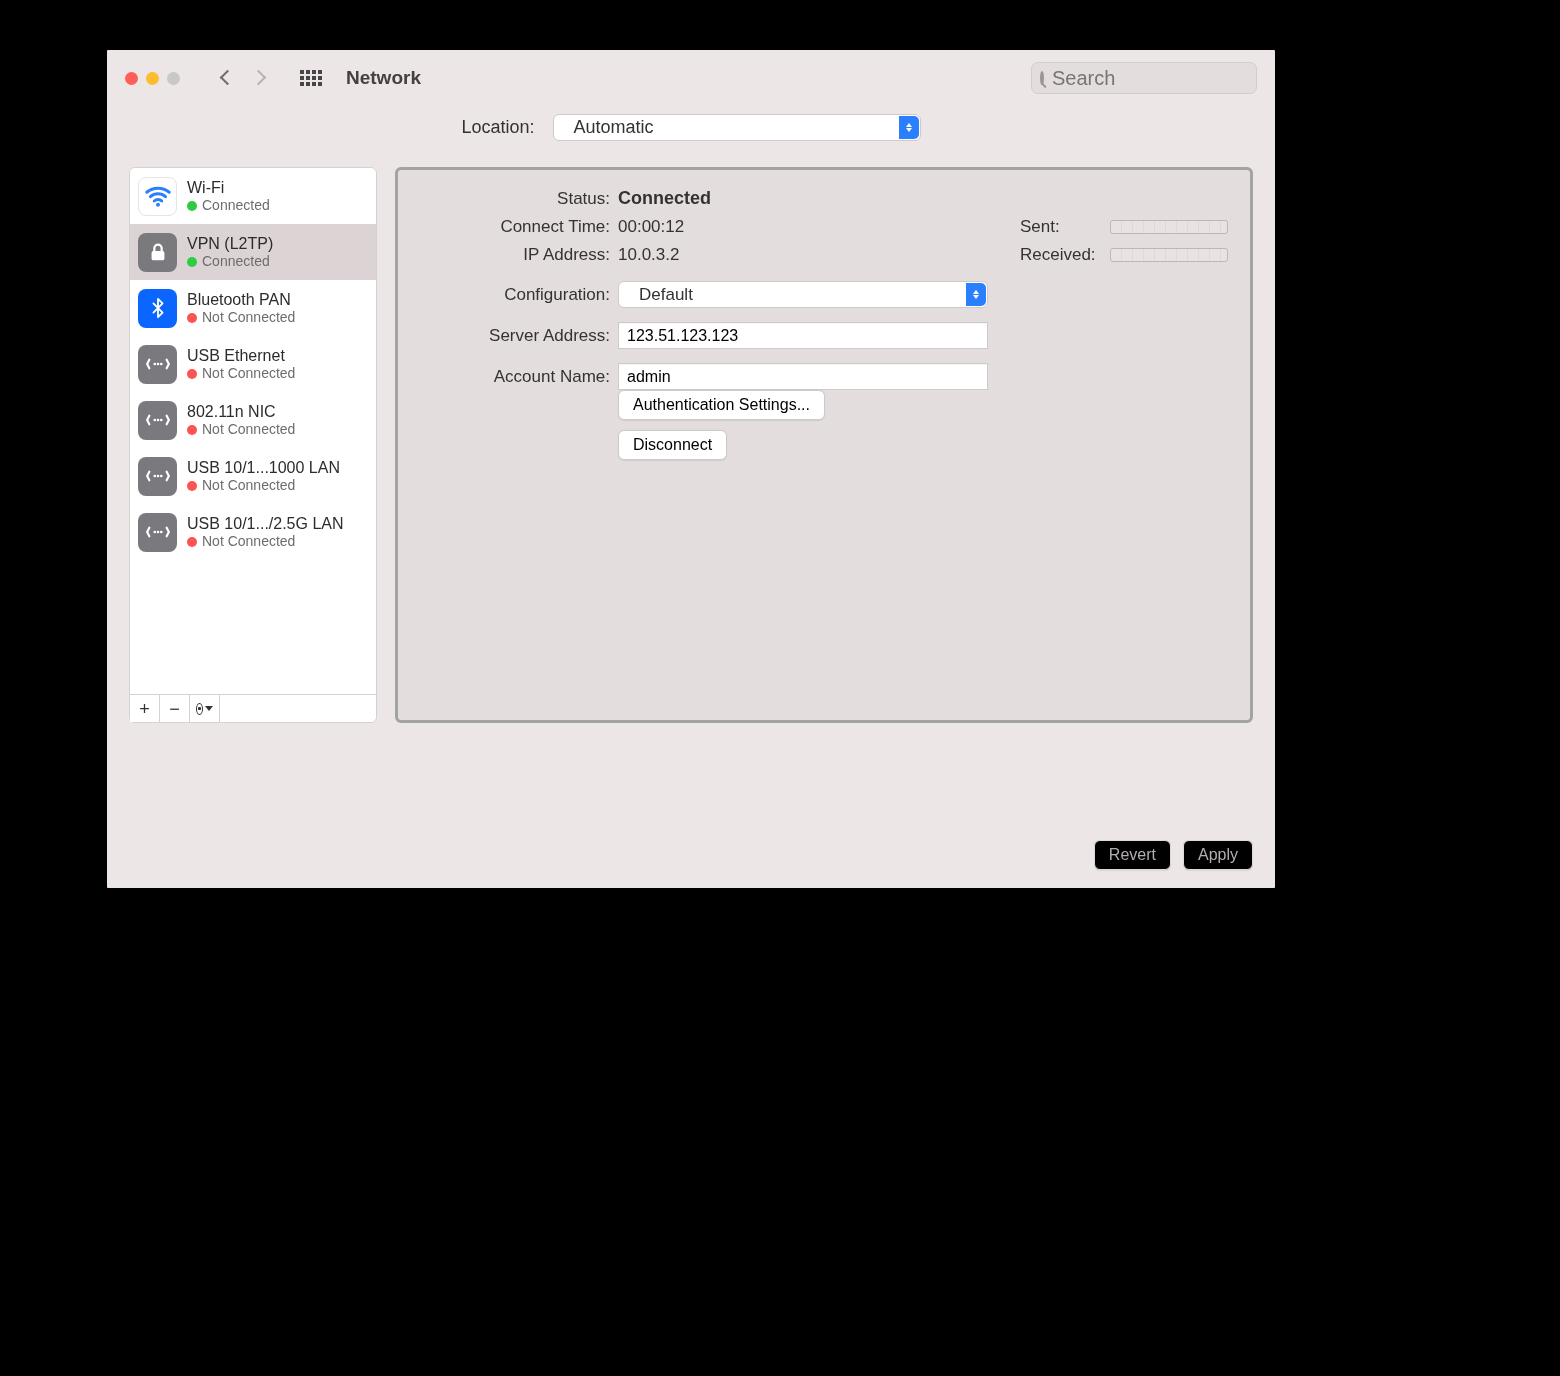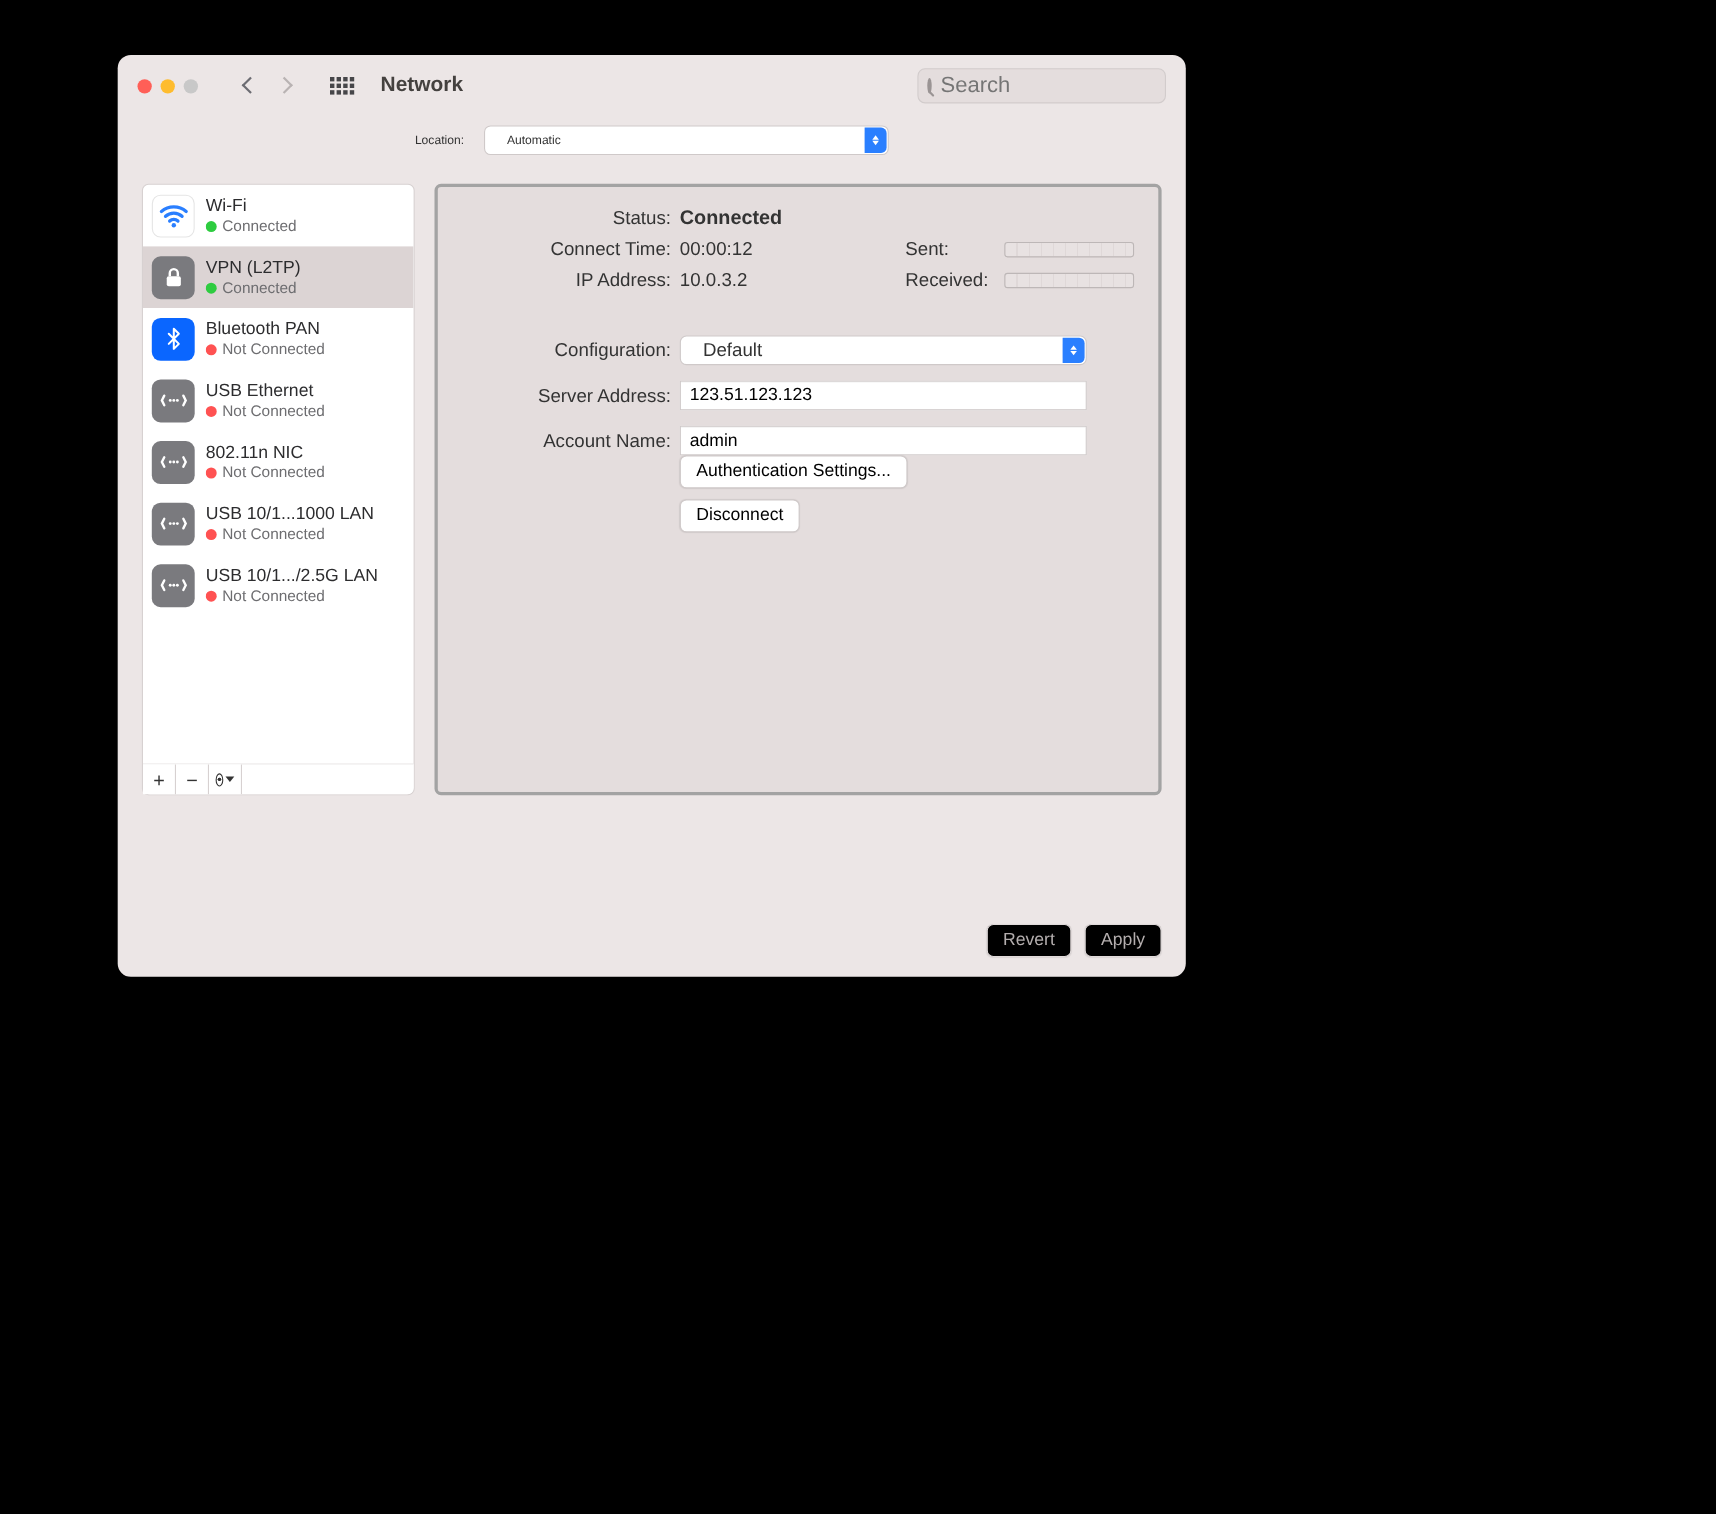--- a/index.html
+++ b/index.html
@@ -10,24 +10,24 @@
     width: 1560px;
     height: 1376px;
     position: relative;
     color: #333;
     font-size: 17px;
   }
   .window {
     position: absolute;
     left: 107px;
     top: 50px;
-    width: 971px;
+    width: 1168px;
     height: 838px;
     background: #ece6e6;
-    border-radius: 12px;
+    border-radius: 1px;
     box-shadow: 0 40px 80px rgba(0,0,0,0.55);
     overflow: hidden;
   }
   
   .toolbar {
     height: 56px;
     display: flex;
     align-items: center;
     padding: 0 18px;
     gap: 12px;
@@ -56,21 +56,21 @@
     color:#9a9494;
   }
   .search-field input { flex:1; border:none; background:transparent; font-size:20px; color:#333; }
   .mag { width:14px; height:14px; border:2px solid #9a9494; border-radius:50%; position:relative; }
   .mag::after { content:""; position:absolute; width:7px; height:2px; background:#9a9494; transform:rotate(45deg); bottom:-3px; right:-5px; border-radius:2px; }
 
   
   .location-row {
     display:flex; align-items:center; justify-content:center; gap:10px;
     padding: 8px 0 4px 0;
-    font-size: 11px;
+    font-size: 18px;
   }
   .select-shell {
     position:relative;
     background:#fff;
     border:1px solid #cfc9c9;
     border-radius:6px;
     height: 27px;
     display:flex; align-items:center;
     padding: 0 26px 0 20px;
   }
@@ -149,21 +149,21 @@
     align-items:center;
     font-size: 17px;
   }
   .lbl { text-align:right; padding-right: 8px; }
   .val { text-align:left; }
   .status-val { font-weight:700; font-size:18px; }
   .io-label { padding-right:6px; }
   .io-bar { width:118px; height:14px; border:1px solid #bdb7b7; background:repeating-linear-gradient(90deg,#e8e2e2 0 10px,#dfd8d8 10px 11px); border-radius:3px;}
 
   .form-grid {
-    margin-top: 40px;
+    margin-top: 16px;
     display:grid;
     grid-template-columns: 200px 370px;
     row-gap: 14px;
     align-items:center;
     font-size:17px;
   }
   .text-input {
     height: 27px;
     background:#fff;
     border:1px solid #cfc9c9;

